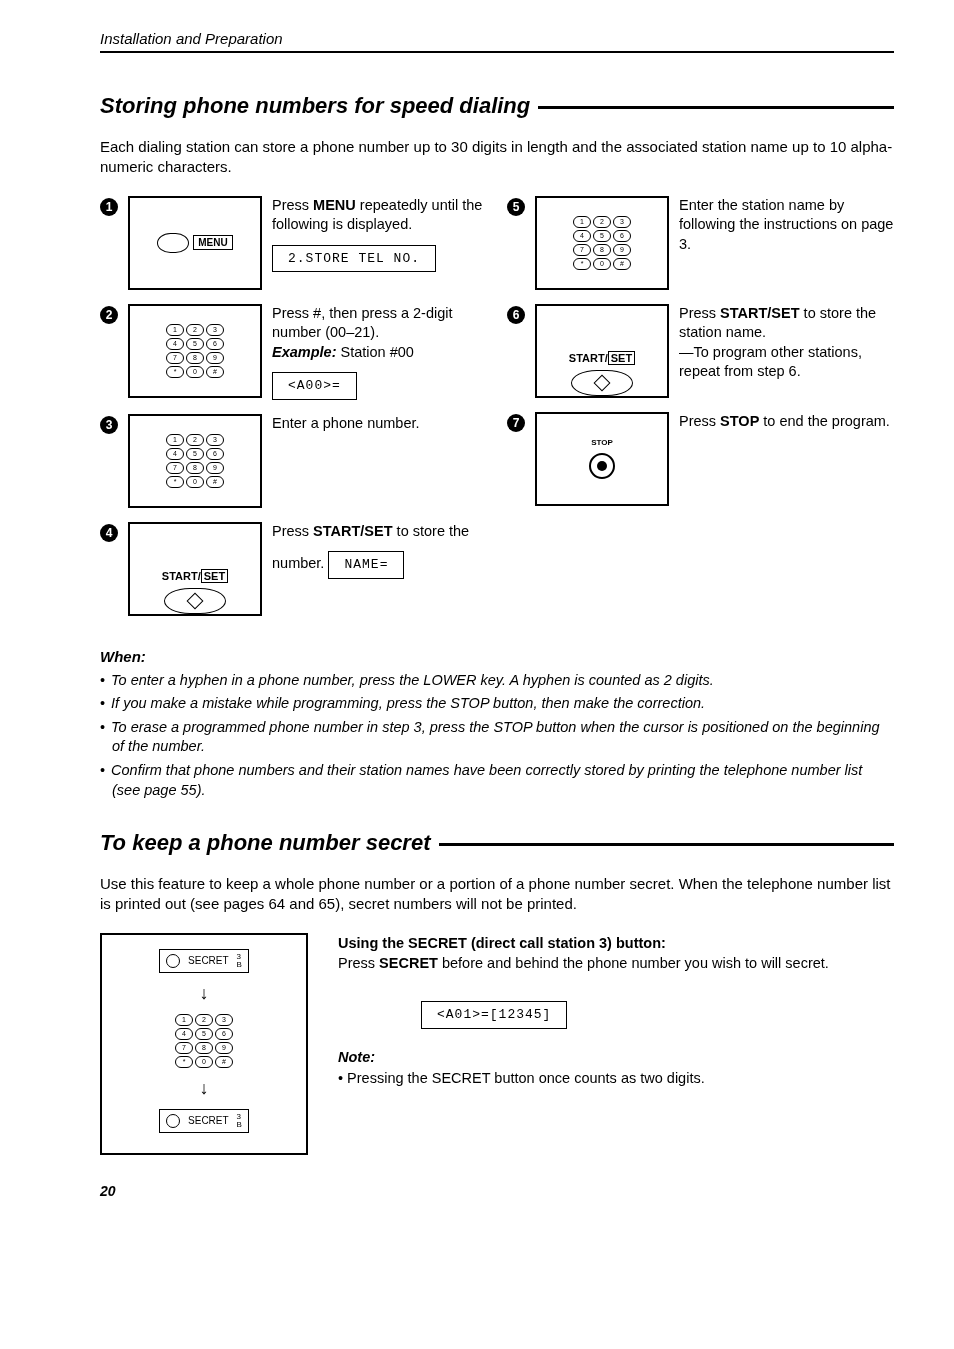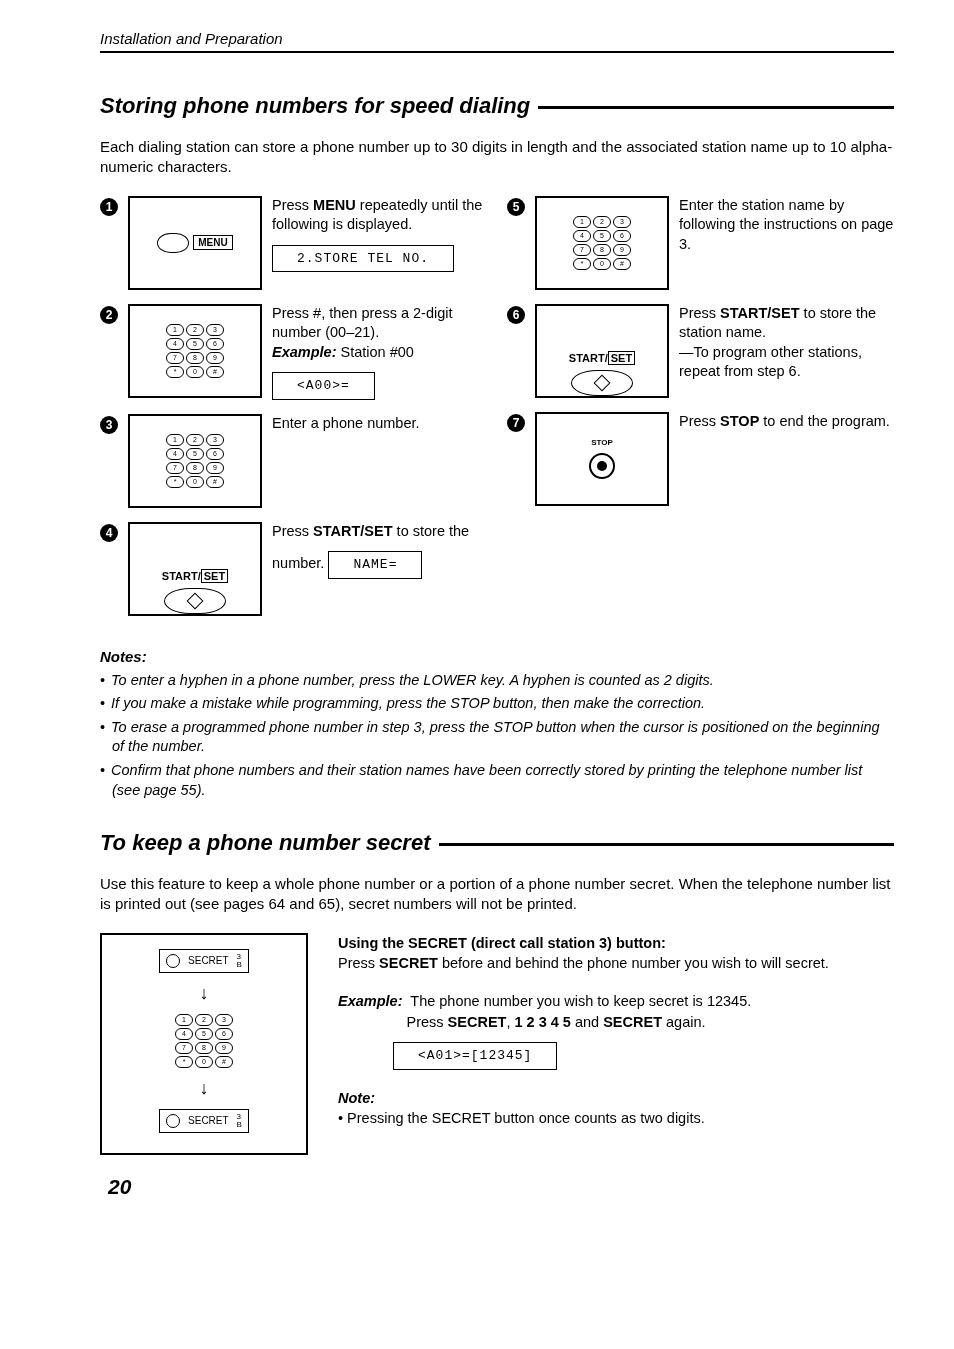--- a/index.html
+++ b/index.html
@@ -15,32 +15,32 @@
   .badge{width:18px;height:18px;border-radius:50%;background:#000;color:#fff;font-weight:bold;font-size:12px;display:flex;align-items:center;justify-content:center;flex-shrink:0;margin-top:2px;}
   .panel{border:2px solid #000;width:130px;height:90px;display:flex;flex-direction:column;align-items:center;justify-content:center;gap:6px;flex-shrink:0;font-size:10px;}
   .keypad{display:grid;grid-template-columns:repeat(3,18px);gap:2px;}
   .keypad .k{border:1px solid #000;border-radius:6px;height:10px;font-size:7px;text-align:center;line-height:9px;}
   .menu-btn{border:1.5px solid #000;padding:1px 4px;font-size:10px;font-weight:bold;display:inline-block;}
   .oval{border:1.5px solid #000;border-radius:50%/60%;width:60px;height:26px;display:flex;align-items:center;justify-content:center;}
   .stop-circle{border:2px solid #000;border-radius:50%;width:22px;height:22px;display:flex;align-items:center;justify-content:center;}
   .stop-dot{width:10px;height:10px;background:#000;border-radius:50%;}
   .diamond{width:10px;height:10px;border:1.5px solid #000;transform:rotate(45deg);}
   .step-body{flex:1;font-size:14.5px;line-height:1.35;}
-  .lcd{border:1.5px solid #000;font-family:"Courier New",monospace;font-size:13px;padding:4px 24px;margin-top:10px;display:inline-block;letter-spacing:1px;}
+  .lcd{border:1.5px solid #000;font-family:"Courier New",monospace;font-size:13px;padding:4px 15px;margin-top:10px;display:inline-block;letter-spacing:1px;}
   .notes-hdr{font-weight:bold;font-style:italic;margin-top:18px;}
   .notes{padding-left:0;margin:6px 0 30px 0;}
   .notes li{list-style:none;font-style:italic;font-size:14.5px;line-height:1.35;text-indent:-12px;padding-left:12px;margin-bottom:4px;}
   .notes li::before{content:"•";font-style:normal;margin-right:6px;}
   .sec2-cols{display:flex;gap:30px;margin-top:14px;}
   .secret-panel{border:2px solid #000;width:180px;padding:14px 12px 20px;display:flex;flex-direction:column;align-items:center;gap:10px;}
   .secret-row{display:flex;align-items:center;gap:8px;border:1.5px solid #000;padding:3px 6px;}
   .circ{width:12px;height:12px;border:1.5px solid #000;border-radius:50%;}
   .arrow{font-size:18px;font-weight:bold;}
   .example-lbl{font-weight:bold;font-style:italic;}
-  .pagenum{position:absolute;left:108px;bottom:150px;font-style:italic;font-weight:bold;font-size:21px;}
+  .pagenum{position:absolute;left:100px;bottom:150px;font-style:italic;font-weight:bold;font-size:14px;}
   .startset{font-size:11px;font-weight:bold;margin-top:46px;}
   .startset .box{border:1.5px solid #000;padding:0 2px;}
 </style>
 </head>
 <body>
 
 <div class="page">
   <div class="header-title">Installation and Preparation</div>
 
   <div class="section-title">
@@ -173,21 +173,21 @@
               <div class="stop-dot"></div>
             </div>
         </div>
         <div class="step-body">
           <span>Press </span><b>STOP</b><span> to end the program.</span>
         </div>
       </div>
     </div>
   </div>
 
-  <div class="notes-hdr">Notes:</div>
+  <div class="notes-hdr">When:</div>
   <ul class="notes">
     <li>To enter a hyphen in a phone number, press the LOWER key. A hyphen is counted as 2 digits.</li>
     <li>If you make a mistake while programming, press the STOP button, then make the correction.</li>
     <li>To erase a programmed phone number in step 3, press the STOP button when the cursor is positioned on the beginning of the number.</li>
     <li>Confirm that phone numbers and their station names have been correctly stored by printing the telephone number list (see page 55).</li>
   </ul>
 
   <div class="section-title">
     <span>To keep a phone number secret</span>
     <span class="rule"></span>
@@ -222,27 +222,21 @@
         <span style="font-size:10px;">SECRET</span>
         <span style="font-size:8px;line-height:8px;"><span>3</span><br><span>B</span></span>
       </div>
     </div>
 
     <div style="flex:1;font-size:14.5px;line-height:1.4;">
       <div><b>Using the SECRET (direct call station 3) button:</b></div>
       <div style="margin-bottom:18px;">
         <span>Press </span><b>SECRET</b><span> before and behind the phone number you wish to will secret.</span>
       </div>
-      <div>
-        <span class="example-lbl">Example:</span>&nbsp;
-        <span>The phone number you wish to keep secret is 12345.</span><br>
-        <span style="visibility:hidden;">Example:</span>&nbsp;
-        <span>Press </span><b>SECRET</b><span>, </span><b>1 2 3 4 5</b><span> and </span><b>SECRET</b><span> again.</span>
-      </div>
-      <div class="lcd" style="margin-left:55px;">&lt;A01&gt;=[12345]</div>
+      <div class="lcd" style="margin-left:83px;">&lt;A01&gt;=[12345]</div>
       <div style="margin-top:18px;">
         <div class="example-lbl">Note:</div>
         <div style="">• <span>Pressing the SECRET button once counts as two digits.</span></div>
       </div>
     </div>
   </div>
 </div>
 
 <div class="pagenum">20</div>
 

